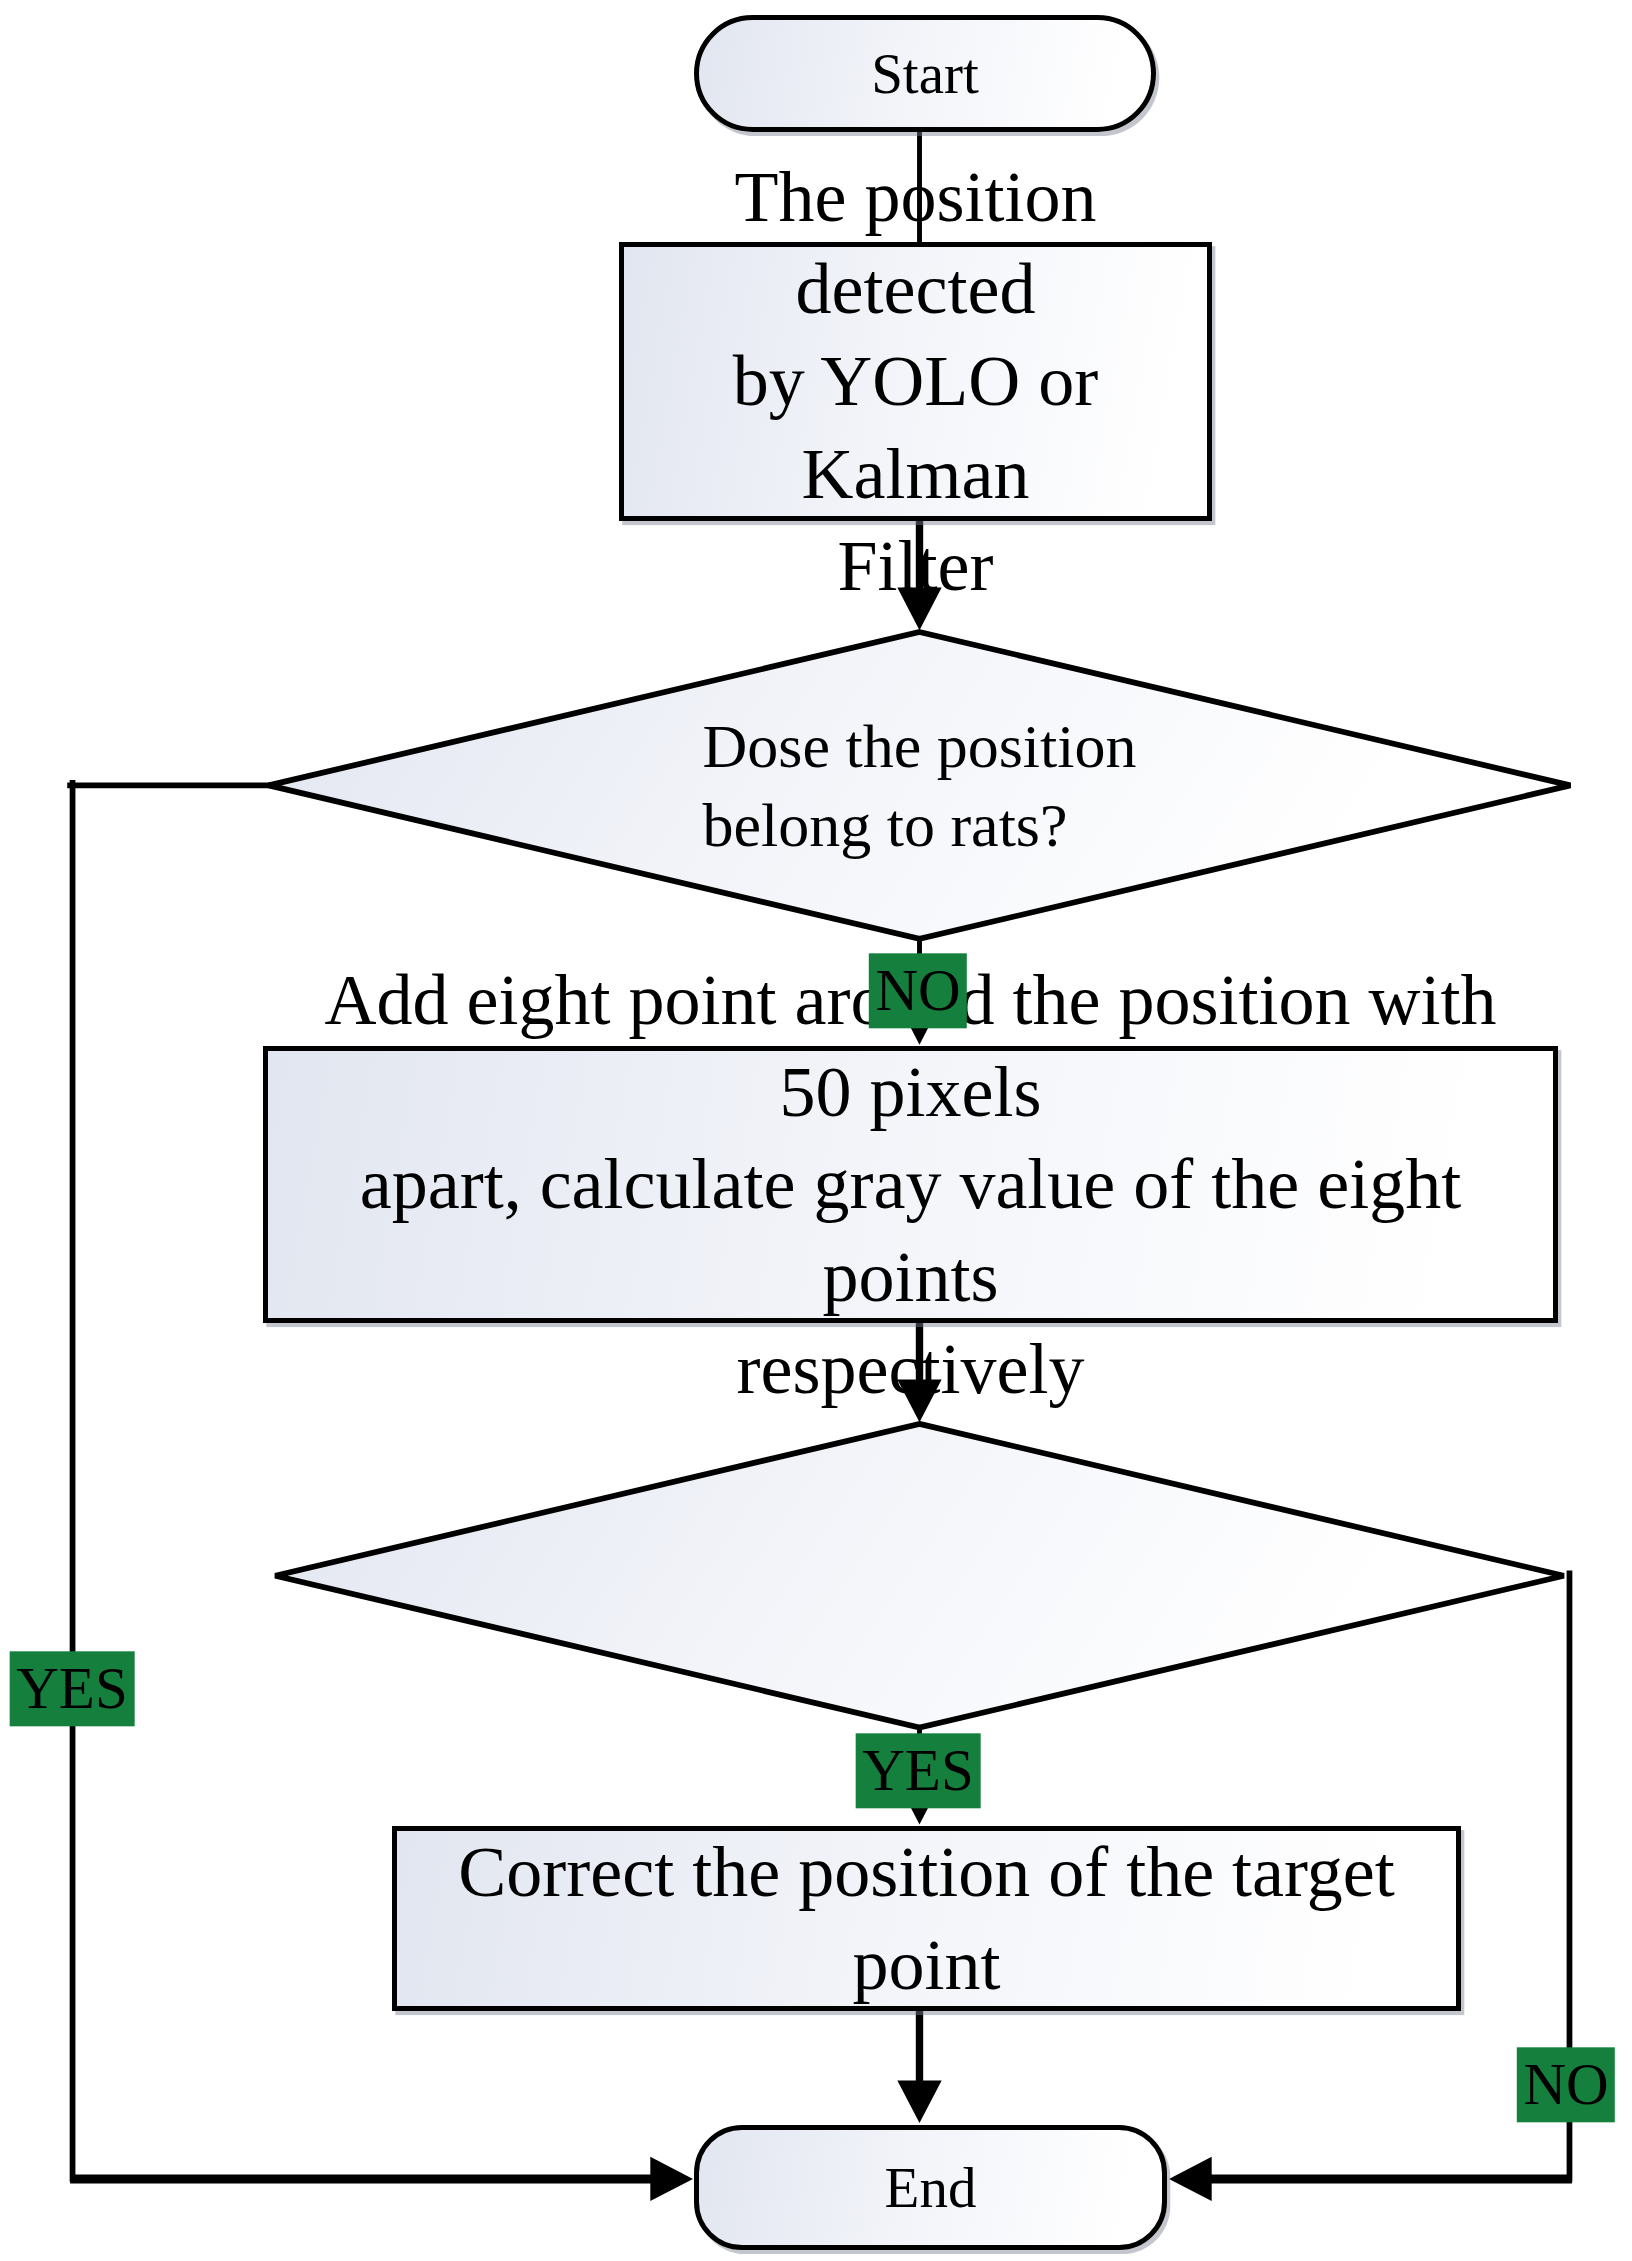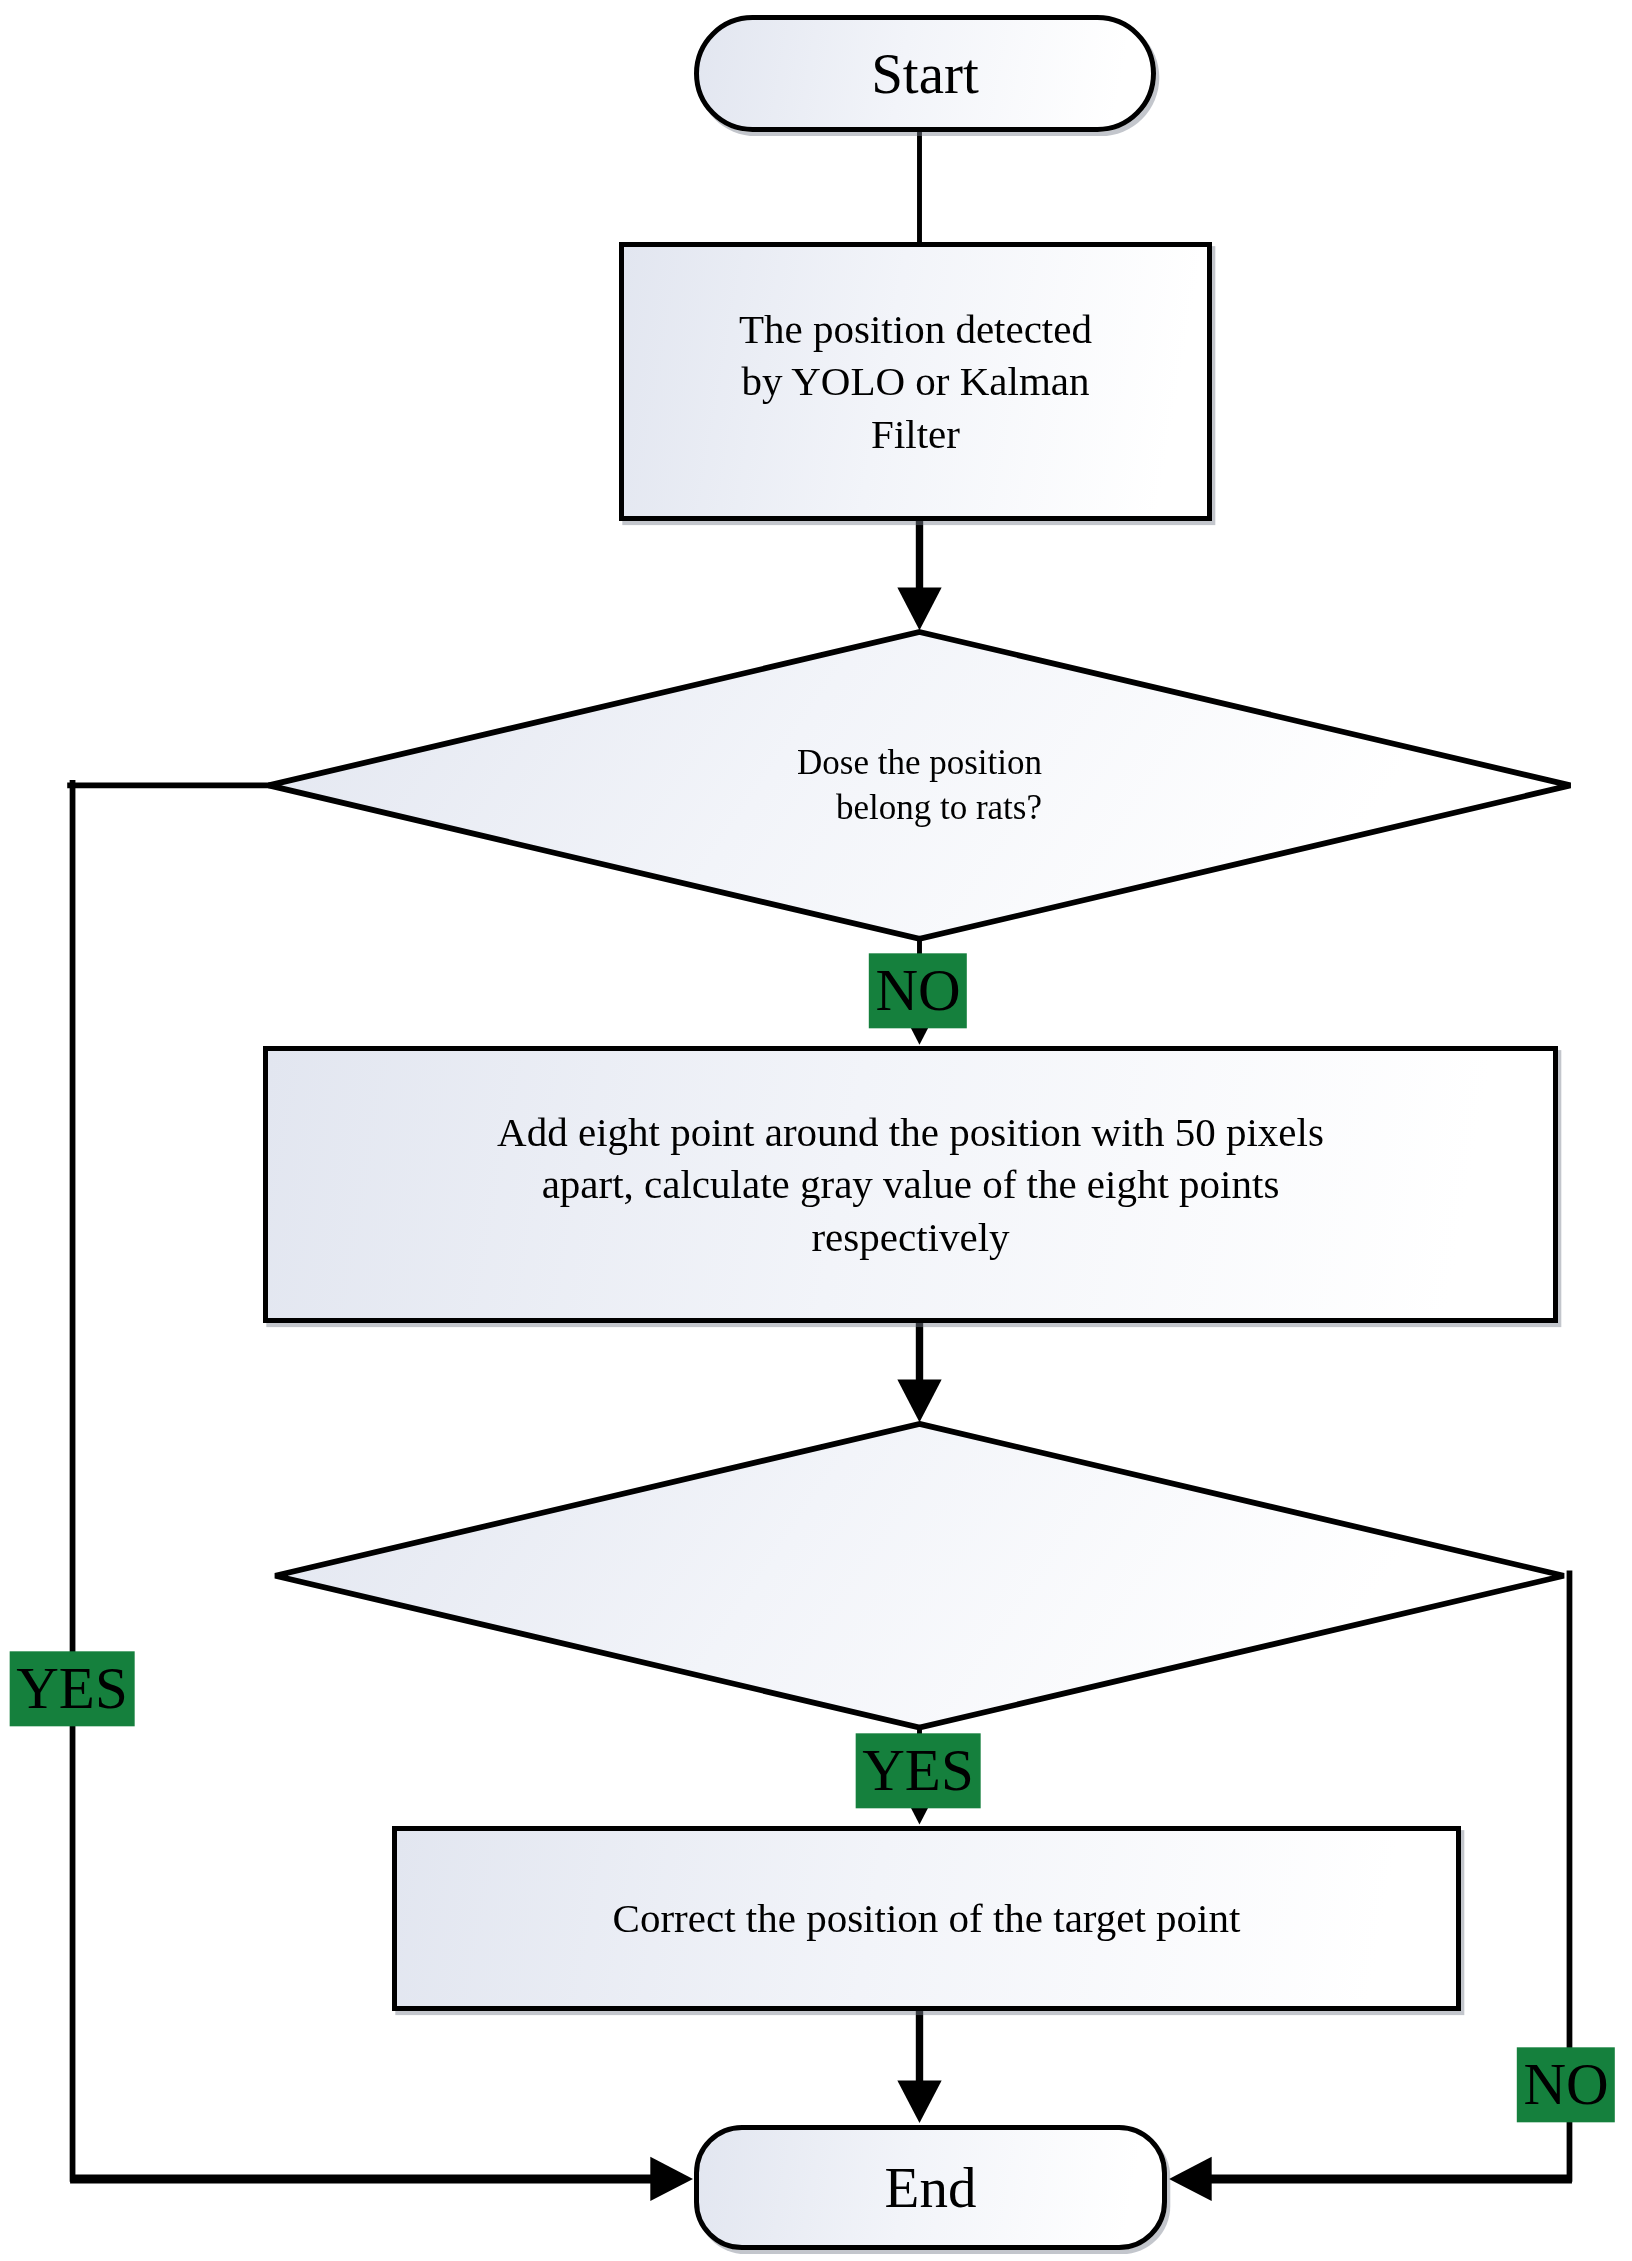--- a/index.html
+++ b/index.html
@@ -19,30 +19,30 @@
     border:5.7px solid #000;
     background:linear-gradient(100deg,#e2e6f0 0%,#f2f4f9 45%,#ffffff 92%);
     box-shadow:3.3px 4.1px 0 rgba(123,128,143,0.45);
     display:flex;align-items:center;justify-content:center;
     text-align:center;
   }
   .stadium{border-radius:66px;}
   .endcap{border-radius:48px;}
   .node-label{
     white-space:pre-line;
-    font-size:41px;
+    font-size:72px;
     line-height:1.28;
     padding:0 14.8px;
   }
   .terminal-label{font-size:57px;line-height:1;}
   .diamond-text{
     position:absolute;
     display:flex;align-items:center;justify-content:center;
-    text-align:right;
-    font-size:35px;line-height:1.28;
+    text-align:left;
+    font-size:62px;line-height:1.28;
     white-space:pre-line;
   }
   .edge-label{
     position:absolute;
     transform:translate(-50%,-50%);
     background:#15803d;
     font-size:59px;line-height:1;
     padding:8.2px 6.6px;
   }
 </style>

